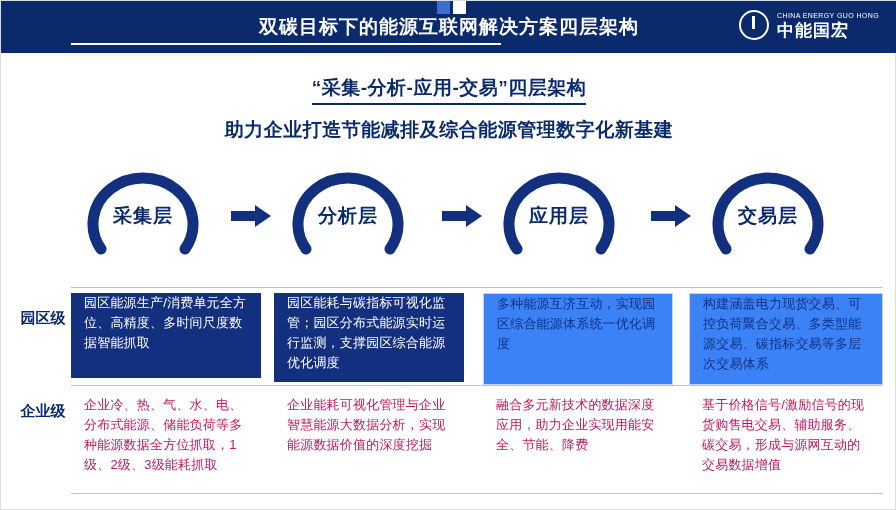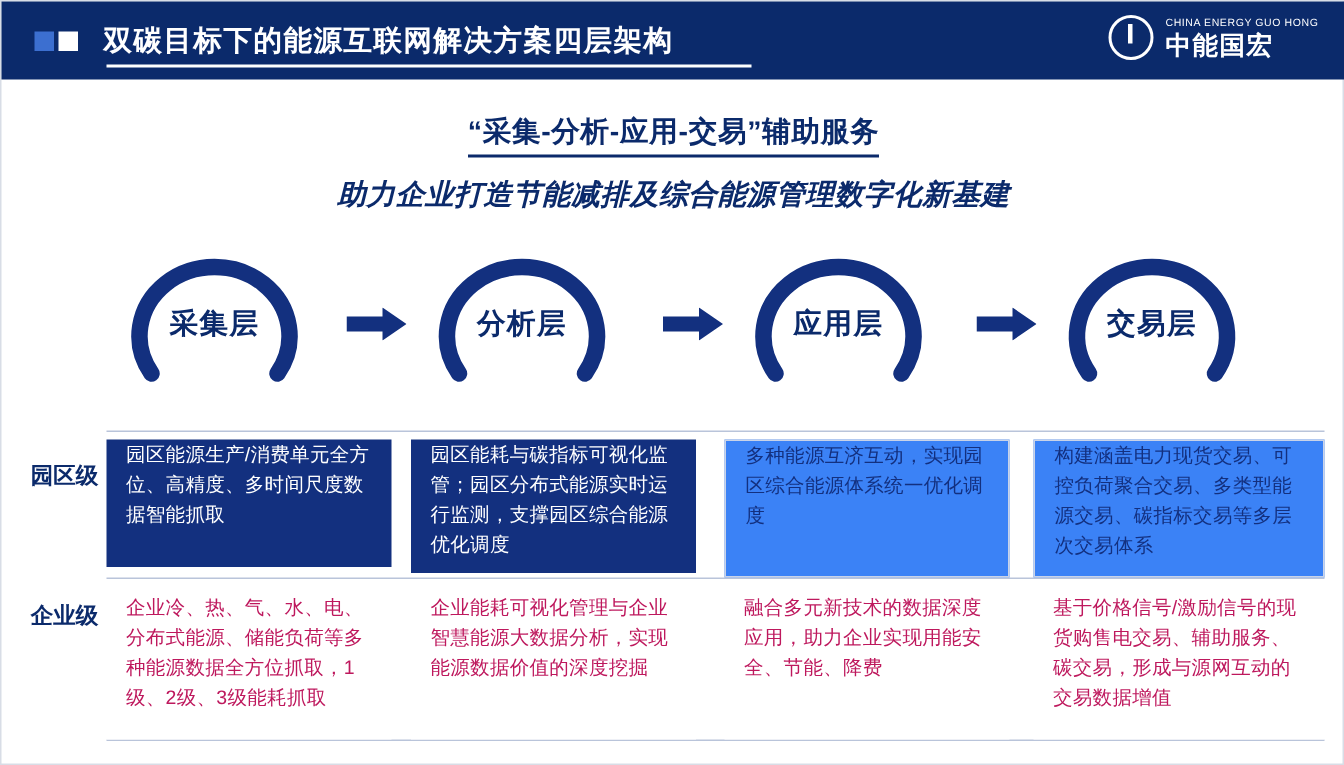--- a/index.html
+++ b/index.html
@@ -26,20 +26,21 @@
 
   
   .header {
     position: absolute;
     left: 0; top: 0;
     width: 896px;
     height: 52px;
     background: #0b2a6b;
     display: flex;
     align-items: center;
+    flex-direction: column;
   }
   .header-squares {
     display: flex;
     margin-left: 22px;
     margin-right: 14px;
   }
   .sq {
     width: 13px; height: 13px;
     margin-right: 3px;
   }
@@ -117,21 +118,20 @@
     display: inline-block;
     border-bottom: 2px solid #0b2a6b;
     padding-bottom: 2px;
   }
   .subtitle-2 {
     margin-top: 12px;
     color: #0b2a6b;
     font-size: 19px;
     font-weight: bold;
     letter-spacing: 0.5px;
-    font-style: italic;
   }
 
   
   .rings {
     position: absolute;
     top: 160px;
     left: 0;
     width: 896px;
     height: 125px;
   }
@@ -228,21 +228,21 @@
     <div class="brand">
       <div class="brand-mark"></div>
       <div class="brand-text">
         <div class="brand-en">CHINA ENERGY GUO HONG</div>
         <div class="brand-cn">中能国宏</div>
       </div>
     </div>
   </div>
 
   <div class="subtitle-wrap">
-    <div class="subtitle-1">“采集-分析-应用-交易”辅助服务</div>
+    <div class="subtitle-1">“采集-分析-应用-交易”四层架构</div>
     <div class="subtitle-2">助力企业打造节能减排及综合能源管理数字化新基建</div>
   </div>
 
   <div class="rings">
 
     <div class="ring" style="left:81px;">
       <svg width="122" height="110" viewBox="0 0 122 110">
         <path d="M 103 88 A 50 46 0 1 0 19 88" fill="none" stroke="#13307f" stroke-width="11" stroke-linecap="round"></path>
       </svg>
       <div class="ring-label">采集层</div>

